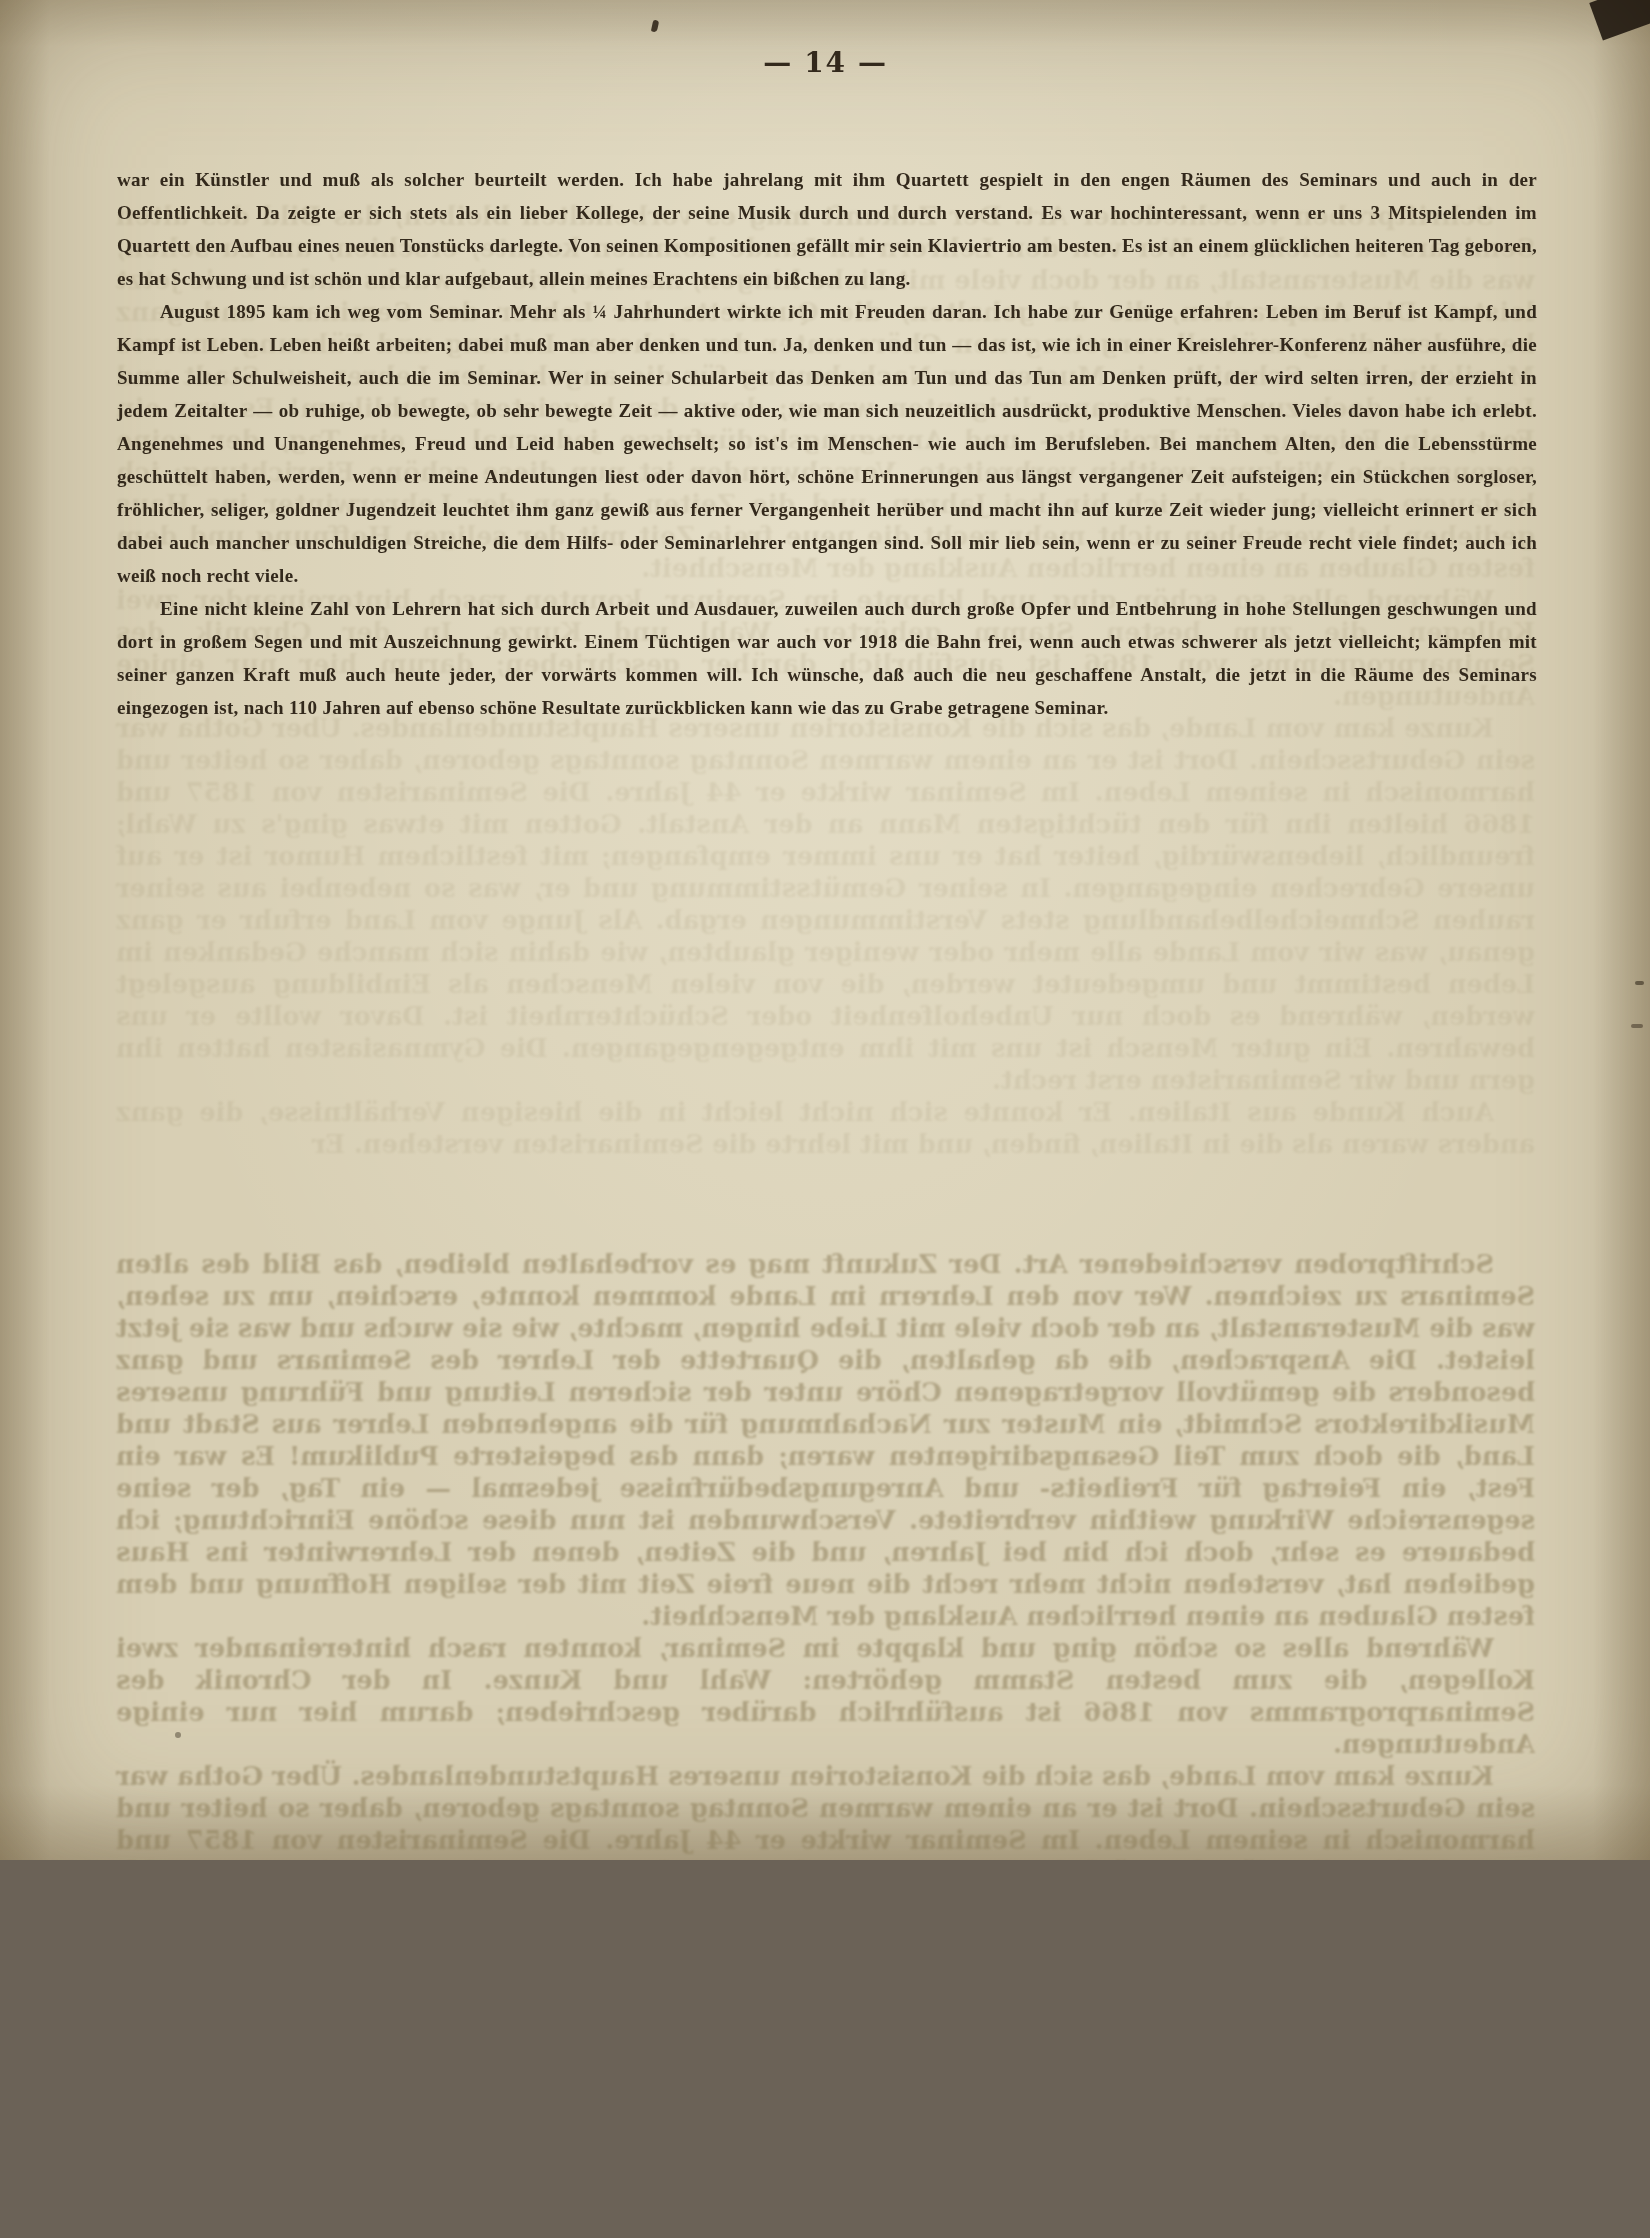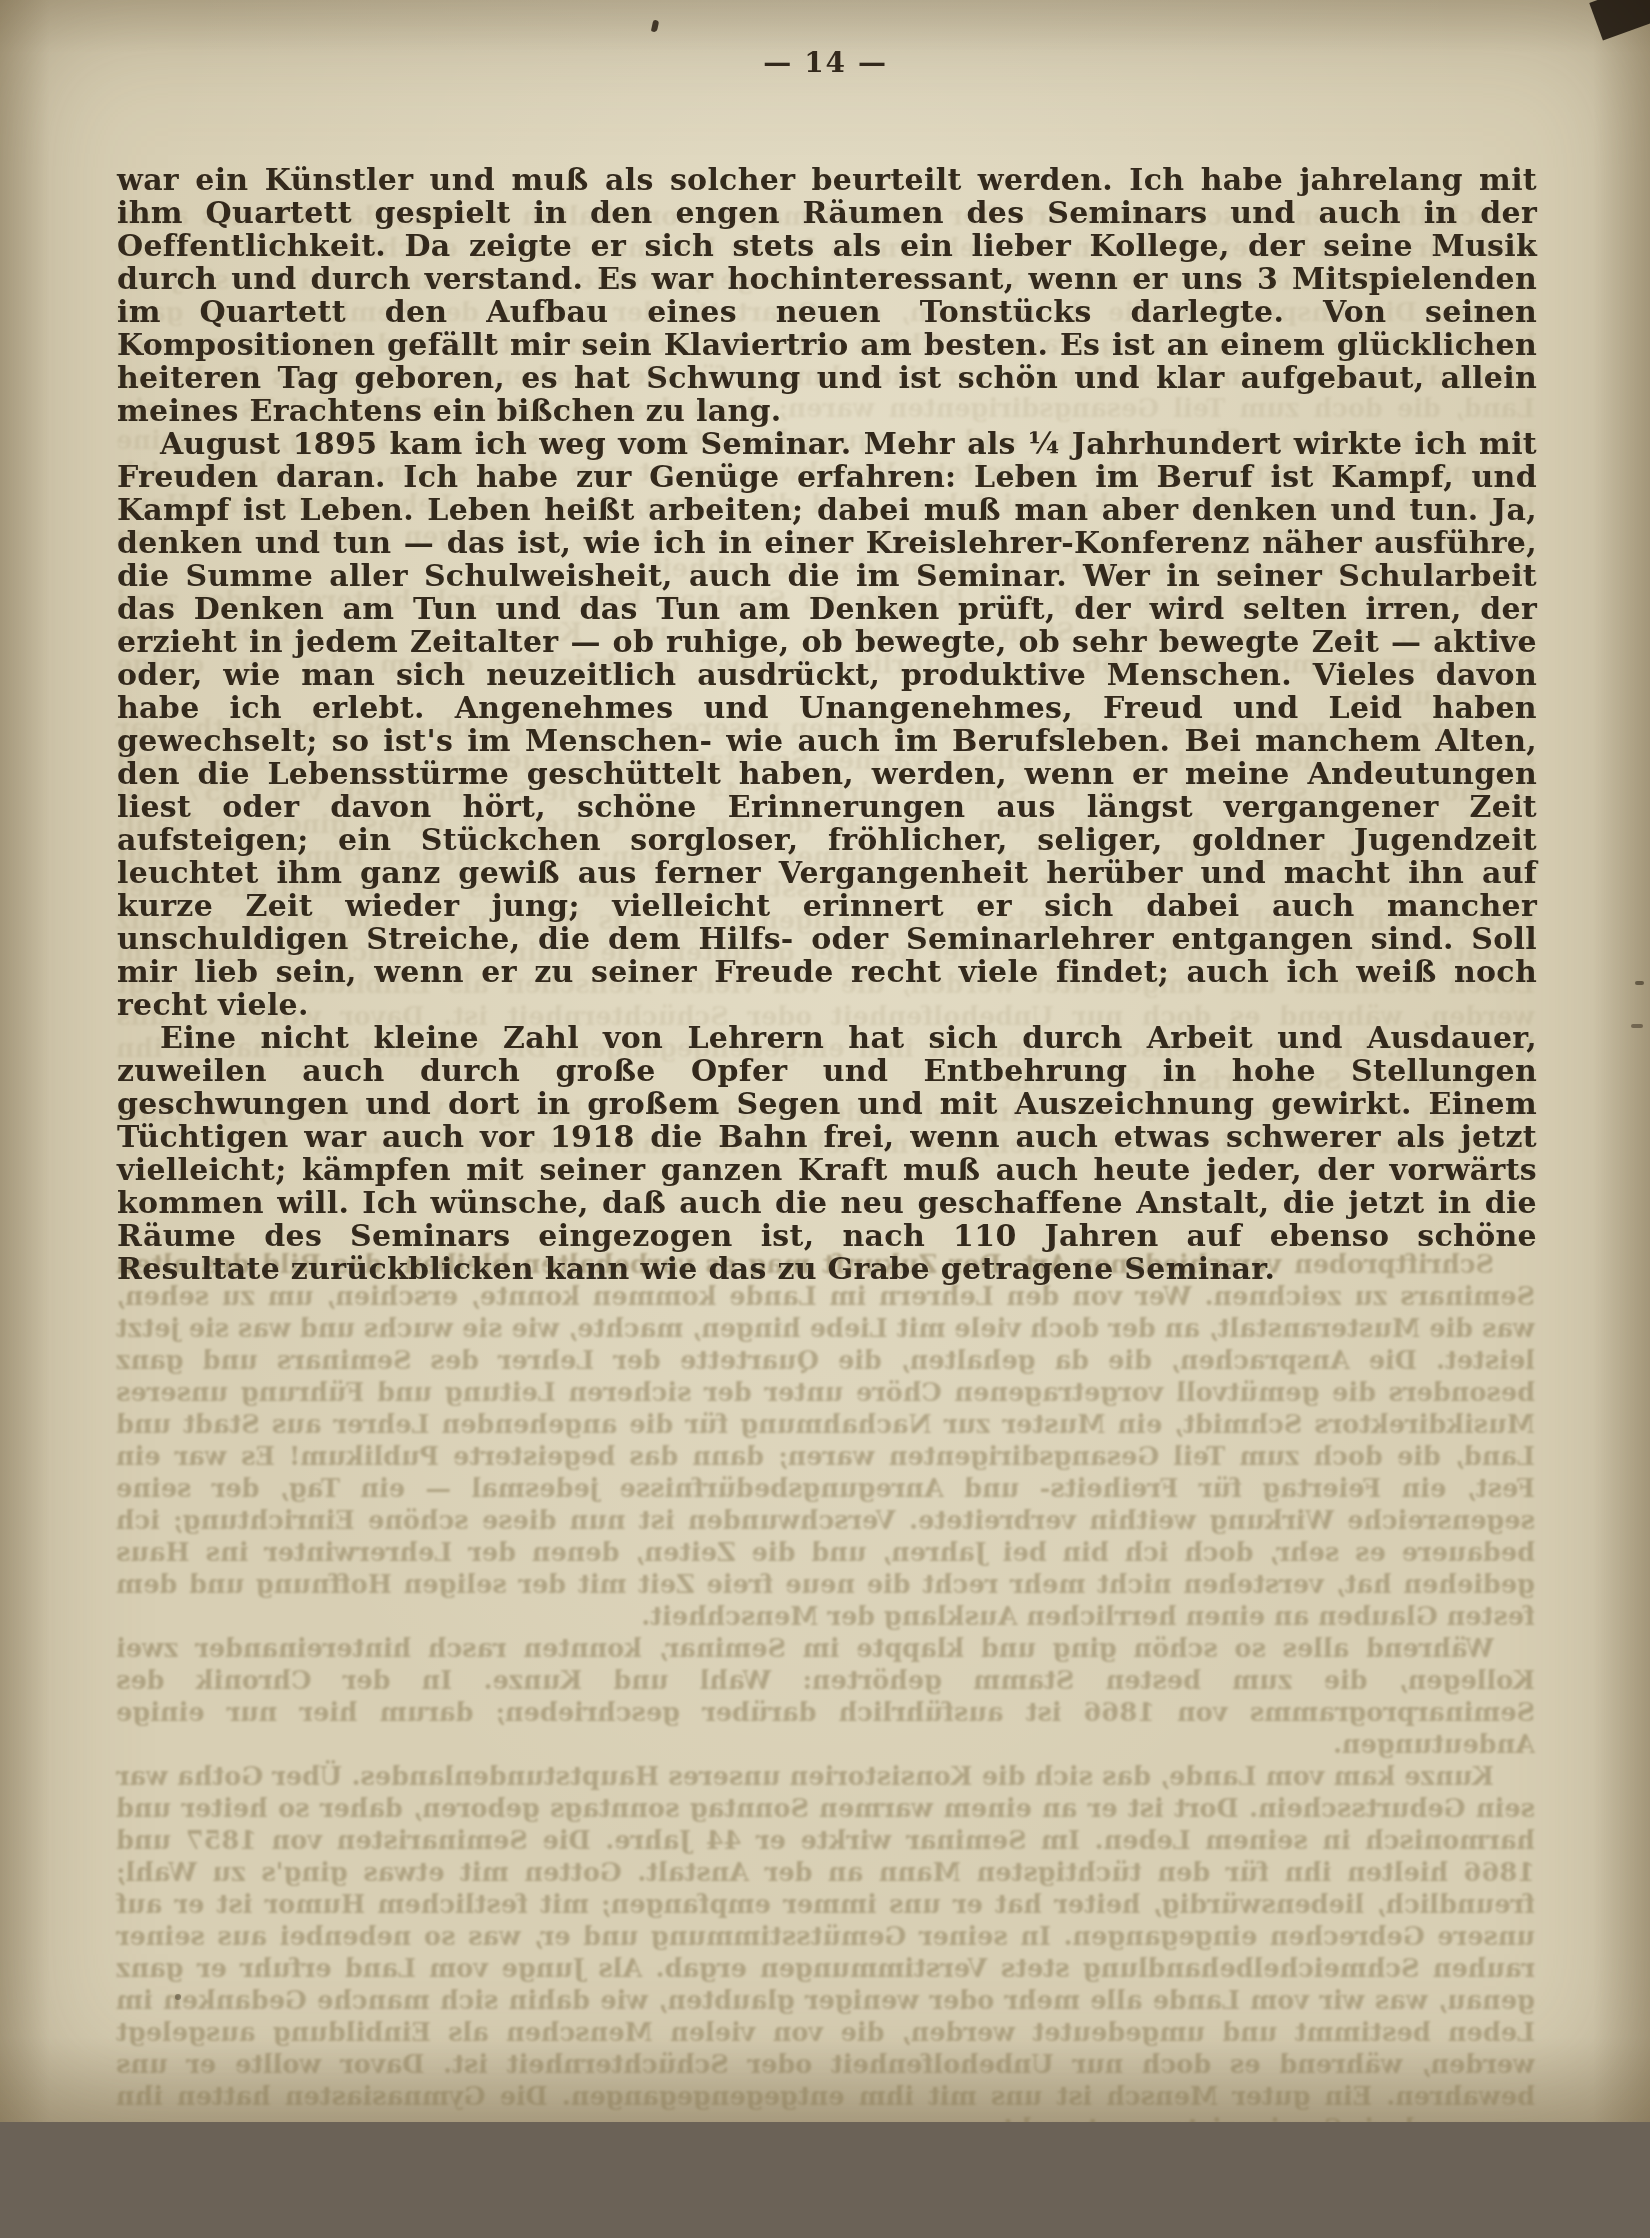--- a/index.html
+++ b/index.html
@@ -3,21 +3,21 @@
 <meta charset="utf-8">
 <style>
   html, body {
     margin: 0;
     padding: 0;
     background: #6b6257;
   }
   .page {
     position: relative;
     width: 1651px;
-    height: 2122px;
+    height: 1860px;
     margin: 0 auto;
     overflow: hidden;
     background-color: #d8cfb4;
     background-image:
       radial-gradient(ellipse at 50% 30%, rgba(255,252,238,0.35), rgba(0,0,0,0) 62%),
       linear-gradient(90deg, rgba(110,92,58,0.30) 0%, rgba(110,92,58,0) 3%, rgba(110,92,58,0) 96.5%, rgba(110,92,58,0.32) 100%),
       linear-gradient(0deg, rgba(110,92,58,0.26) 0%, rgba(110,92,58,0) 4%, rgba(110,92,58,0) 97.5%, rgba(110,92,58,0.20) 100%);
     box-shadow: inset 0 0 140px rgba(96,78,48,0.45);
     font-family: "DejaVu Serif", serif;
     color: #33291c;
@@ -32,26 +32,27 @@
     font-weight: bold;
     letter-spacing: 1.7px;
     z-index: 3;
   }
   .text-block {
     position: absolute;
     left: 117px;
     right: 114px;
     top: 163px;
     z-index: 2;
-    font-size: 30px;
+    font-size: 19px;
     font-weight: bold;
     line-height: 33px;
     letter-spacing: 0.3px;
     text-align: justify;
     hyphens: auto;
+    font-family: Liberation Serif, serif;
   }
   .text-block p {
     margin: 0;
   }
   .text-block p.indent {
     text-indent: 43px;
   }
   .signature {
     margin-top: 36px;
     letter-spacing: 3.3px;

